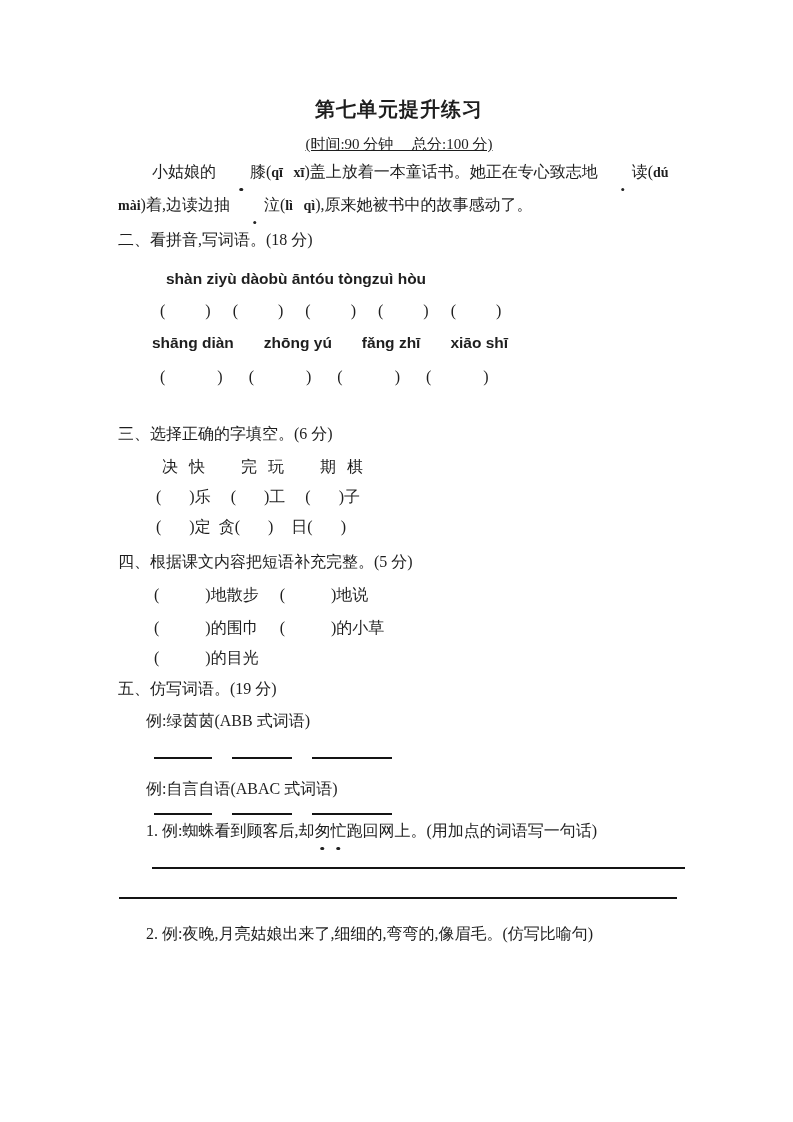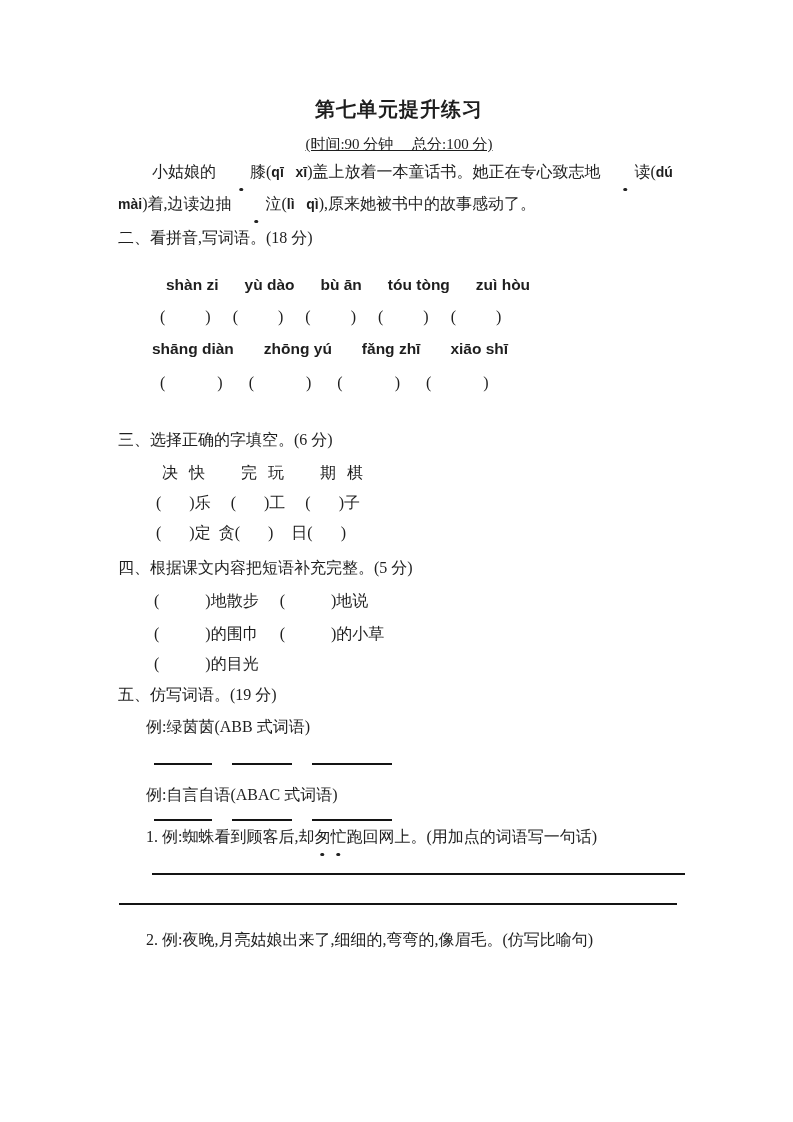--- a/index.html
+++ b/index.html
@@ -4,21 +4,21 @@
 <style>
   html,body{margin:0;padding:0;background:#ffffff;}
   .page{position:relative;width:793px;height:1122px;background:#ffffff;overflow:hidden;
         font-family:"Liberation Serif","DejaVu Serif",serif;color:#1e1e1e;}
   .content{padding:0 113px 0 118px;}
   .title{margin-top:94px;text-align:center;font-size:20px;font-weight:bold;line-height:30px;letter-spacing:1px;}
   .meta{margin-top:8px;text-align:center;font-size:15px;line-height:24px;white-space:pre-wrap;text-decoration:underline;}
   .h{font-size:16px;line-height:32px;}
   .para{font-size:16px;line-height:32px;text-indent:34px;width:562px;}
   .line{font-size:16px;line-height:32px;}
-  .py{font-family:Liberation Sans, sans-serif;font-weight:600;font-size:14px;white-space:pre-wrap;}
+  .py{font-family:Liberation Serif, serif;font-weight:600;font-size:14px;white-space:pre-wrap;}
   .pyrow{display:flex;font-family:"Liberation Sans","DejaVu Sans",sans-serif;font-weight:600;
          font-size:15.5px;line-height:30px;}
   .row{display:flex;align-items:baseline;font-size:16px;line-height:30px;}
   .grp{display:inline-flex;align-items:baseline;}
   .blk{display:inline-flex;align-items:baseline;}
   .gap{display:inline-block;height:1px;}
   .zd{position:relative;display:inline-block;}
   .zd::after{content:"";position:absolute;left:50%;transform:translateX(-50%);bottom:-3px;
              width:3.5px;height:3.5px;background:#222;border-radius:50%;}
   .useg{display:inline-block;border-bottom:2px solid #141414;height:100%;}
@@ -30,21 +30,21 @@
 <div class="page">
   <div class="content">
 
     <div class="title">第七单元提升练习</div>
     <div class="meta">(时间:90 分钟     总分:100 分)</div>
 
     <div class="para"><span>小姑娘的</span><span class="zd">膝</span><span>(</span><span class="py">qī   xī</span><span>)盖上放着一本童话书。她正在专心致志地</span><span class="zd">读</span><span>(</span><span class="py">dú   mài</span><span>)着,边读边抽</span><span class="zd">泣</span><span>(</span><span class="py">lì   qì</span><span>),原来她被书中的故事感动了。</span></div>
 
     <div class="h" style="margin-top:2px">二、看拼音,写词语。(18 分)</div>
 
-    <div class="pyrow" style="margin-top:16px;margin-left:48px;gap:26px">
+    <div class="pyrow" style="margin-top:8px;margin-left:48px;">
       <span>shàn zi</span>
       <span>yù dào</span>
       <span>bù ān</span>
       <span>tóu tòng</span>
       <span>zuì hòu</span>
     </div>
     <div class="row" style="margin-top:2px;margin-left:42px;gap:22px">
       <span class="blk">
           <span>(</span>
           <span class="gap" style="width:40px"></span>

